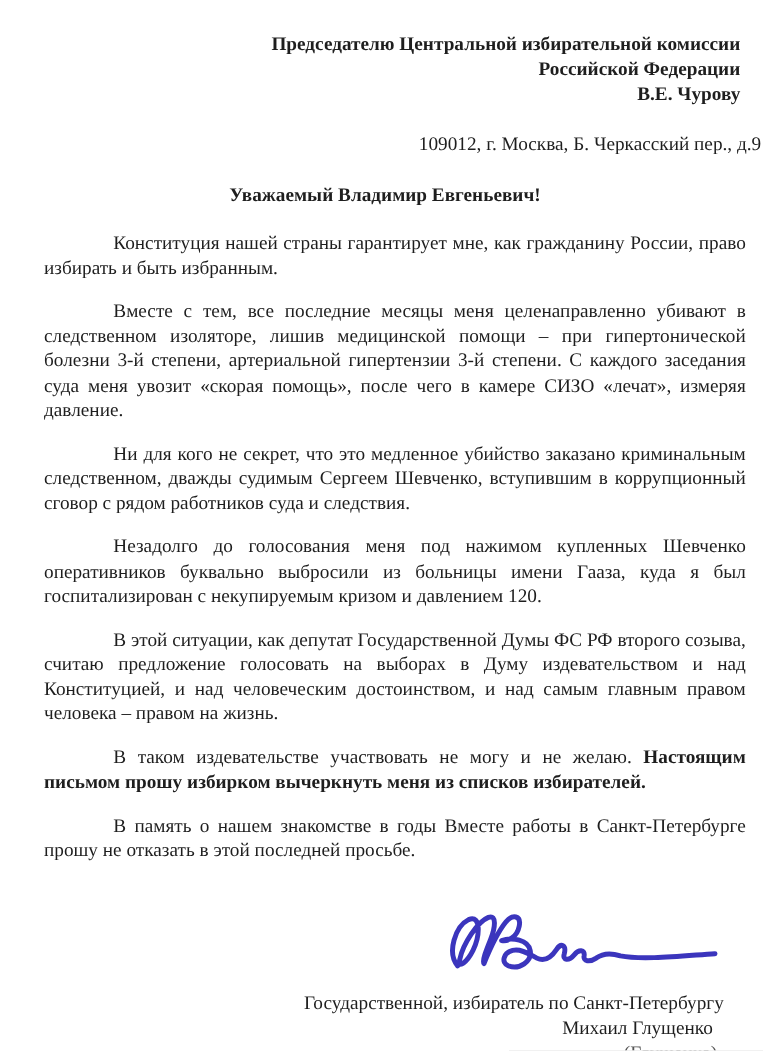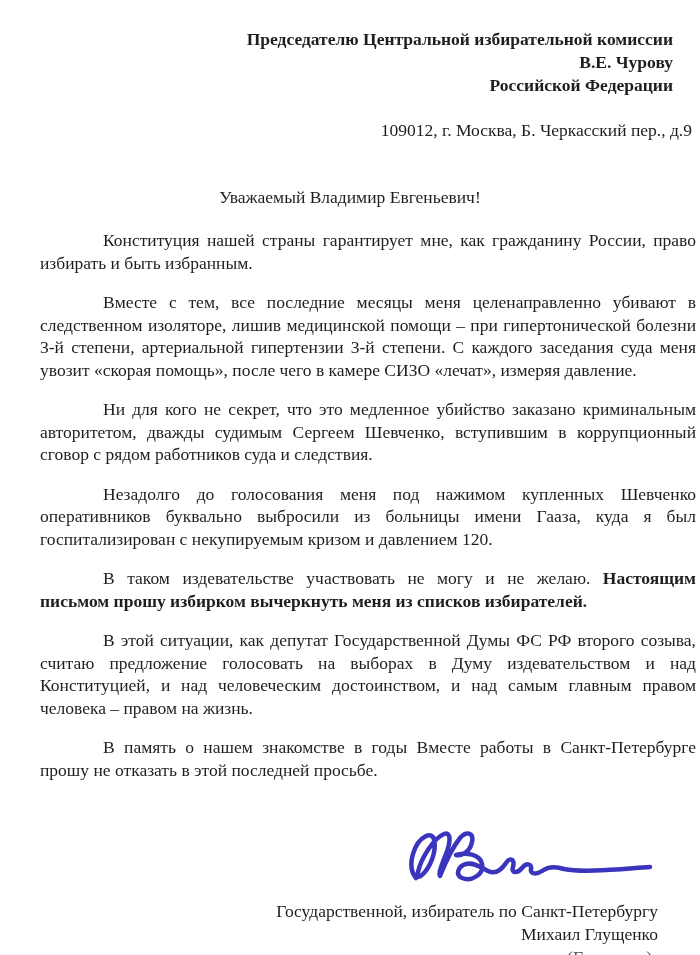--- a/index.html
+++ b/index.html
@@ -22,28 +22,28 @@
     line-height:23px;
   }
   .address{
     margin-top:22px;
     text-align:right;
     padding-right:8px;
     font-size:17.5px;
     line-height:23px;
   }
   .salutation{
-    margin-top:44px;
+    margin-top:24px;
     text-align:center;
-    font-weight:normal;
+    font-weight:bold;
     font-size:17.5px;
     line-height:23px;
   }
   .body{
-    margin:20px 4px 0 40px; 
+    margin:20px 22px 0 40px; 
     font-size:17.5px;
     line-height:22.5px;
     text-align:justify;
   }
   .body p{
     margin:0 0 17px 0;
     text-indent:63px;
   }
   .body p b{font-weight:bold;}
   .signature-wrap{
@@ -54,45 +54,45 @@
   .signoff{
     position:absolute;
     left:0;top:900px;
     width:100%;
     text-align:right;
     padding-right:42px;
     box-sizing:border-box;
     font-size:17.5px;
     line-height:23px;
   }
-  .signoff .name{}
+  .signoff .name{margin-right:10px;}
   .signoff .partial{margin-right:6px;color:#555;}
 </style>
 </head>
 <body>
 
 <div class="page">
 
   <div class="recipient">
     <div>Председателю Центральной избирательной комиссии</div>
+    <div>Российской Федерации</div>
     <div>В.Е. Чурову</div>
-    <div>Российской Федерации</div>
   </div>
 
   <div class="address">109012, г. Москва, Б. Черкасский пер., д.9</div>
 
   <div class="salutation">Уважаемый Владимир Евгеньевич!</div>
 
   <div class="body">
     <p>Конституция нашей страны гарантирует мне, как гражданину России, право избирать и быть избранным.</p>
     <p>Вместе с тем, все последние месяцы меня целенаправленно убивают в следственном изоляторе, лишив медицинской помощи – при гипертонической болезни 3-й степени, артериальной гипертензии 3-й степени. С каждого заседания суда меня увозит «скорая помощь», после чего в камере СИЗО «лечат», измеряя давление.</p>
-    <p>Ни для кого не секрет, что это медленное убийство заказано криминальным авторитетом, дважды судимым Сергеем Шевченко, вступившим в коррупционный сговор с рядом работников суда и следствия.</p>
+    <p>Ни для кого не секрет, что это медленное убийство заказано криминальным следственном, дважды судимым Сергеем Шевченко, вступившим в коррупционный сговор с рядом работников суда и следствия.</p>
     <p>Незадолго до голосования меня под нажимом купленных Шевченко оперативников буквально выбросили из больницы имени Гааза, куда я был госпитализирован с некупируемым кризом и давлением 120.</p>
+    <p>В этой ситуации, как депутат Государственной Думы ФС РФ второго созыва, считаю предложение голосовать на выборах в Думу издевательством и над Конституцией, и над человеческим достоинством, и над самым главным правом человека – правом на жизнь.</p>
     <p><span>В таком издевательстве участвовать не могу и не желаю. </span><b>Настоящим письмом прошу избирком вычеркнуть меня из списков избирателей.</b></p>
-    <p>В этой ситуации, как депутат Государственной Думы ФС РФ второго созыва, считаю предложение голосовать на выборах в Думу издевательством и над Конституцией, и над человеческим достоинством, и над самым главным правом человека – правом на жизнь.</p>
     <p>В память о нашем знакомстве в годы Вместе работы в Санкт-Петербурге прошу не отказать в этой последней просьбе.</p>
   </div>
 
   <div class="signature-wrap">
     <svg width="258" height="74" viewBox="0 0 258 74">
       <path d="M18,56 C8,44 16,20 28,14 C40,9 38,30 32,42 C27,52 18,60 20,50 C23,36 36,16 46,12 C54,9 52,22 48,32 C44,42 40,52 42,54 C46,44 54,26 62,16 C68,9 76,10 74,20 C72,30 64,34 58,33 C68,30 82,32 84,42 C86,52 74,60 64,56 C57,53 60,44 68,42 C76,40 84,46 90,49 C98,53 104,47 108,41 C112,35 117,37 115,45 C113,51 119,52 124,46 C128,41 134,41 133,47 C132,52 138,53 144,49 C152,43 160,45 166,47 C186,51 222,47 252,45" fill="none" stroke="#3b35bd" stroke-width="4.5" stroke-linecap="round" stroke-linejoin="round"></path>
     </svg>
   </div>
 
   <div class="signoff">

